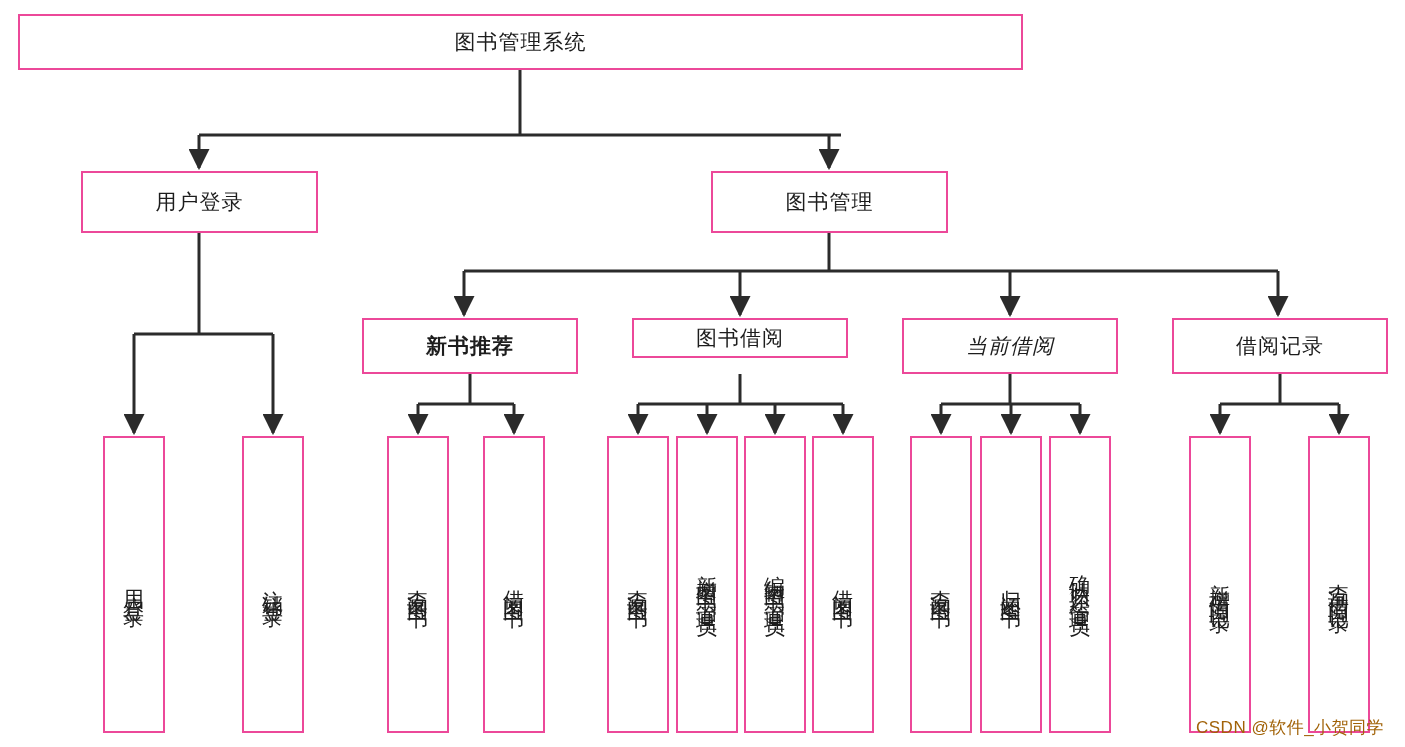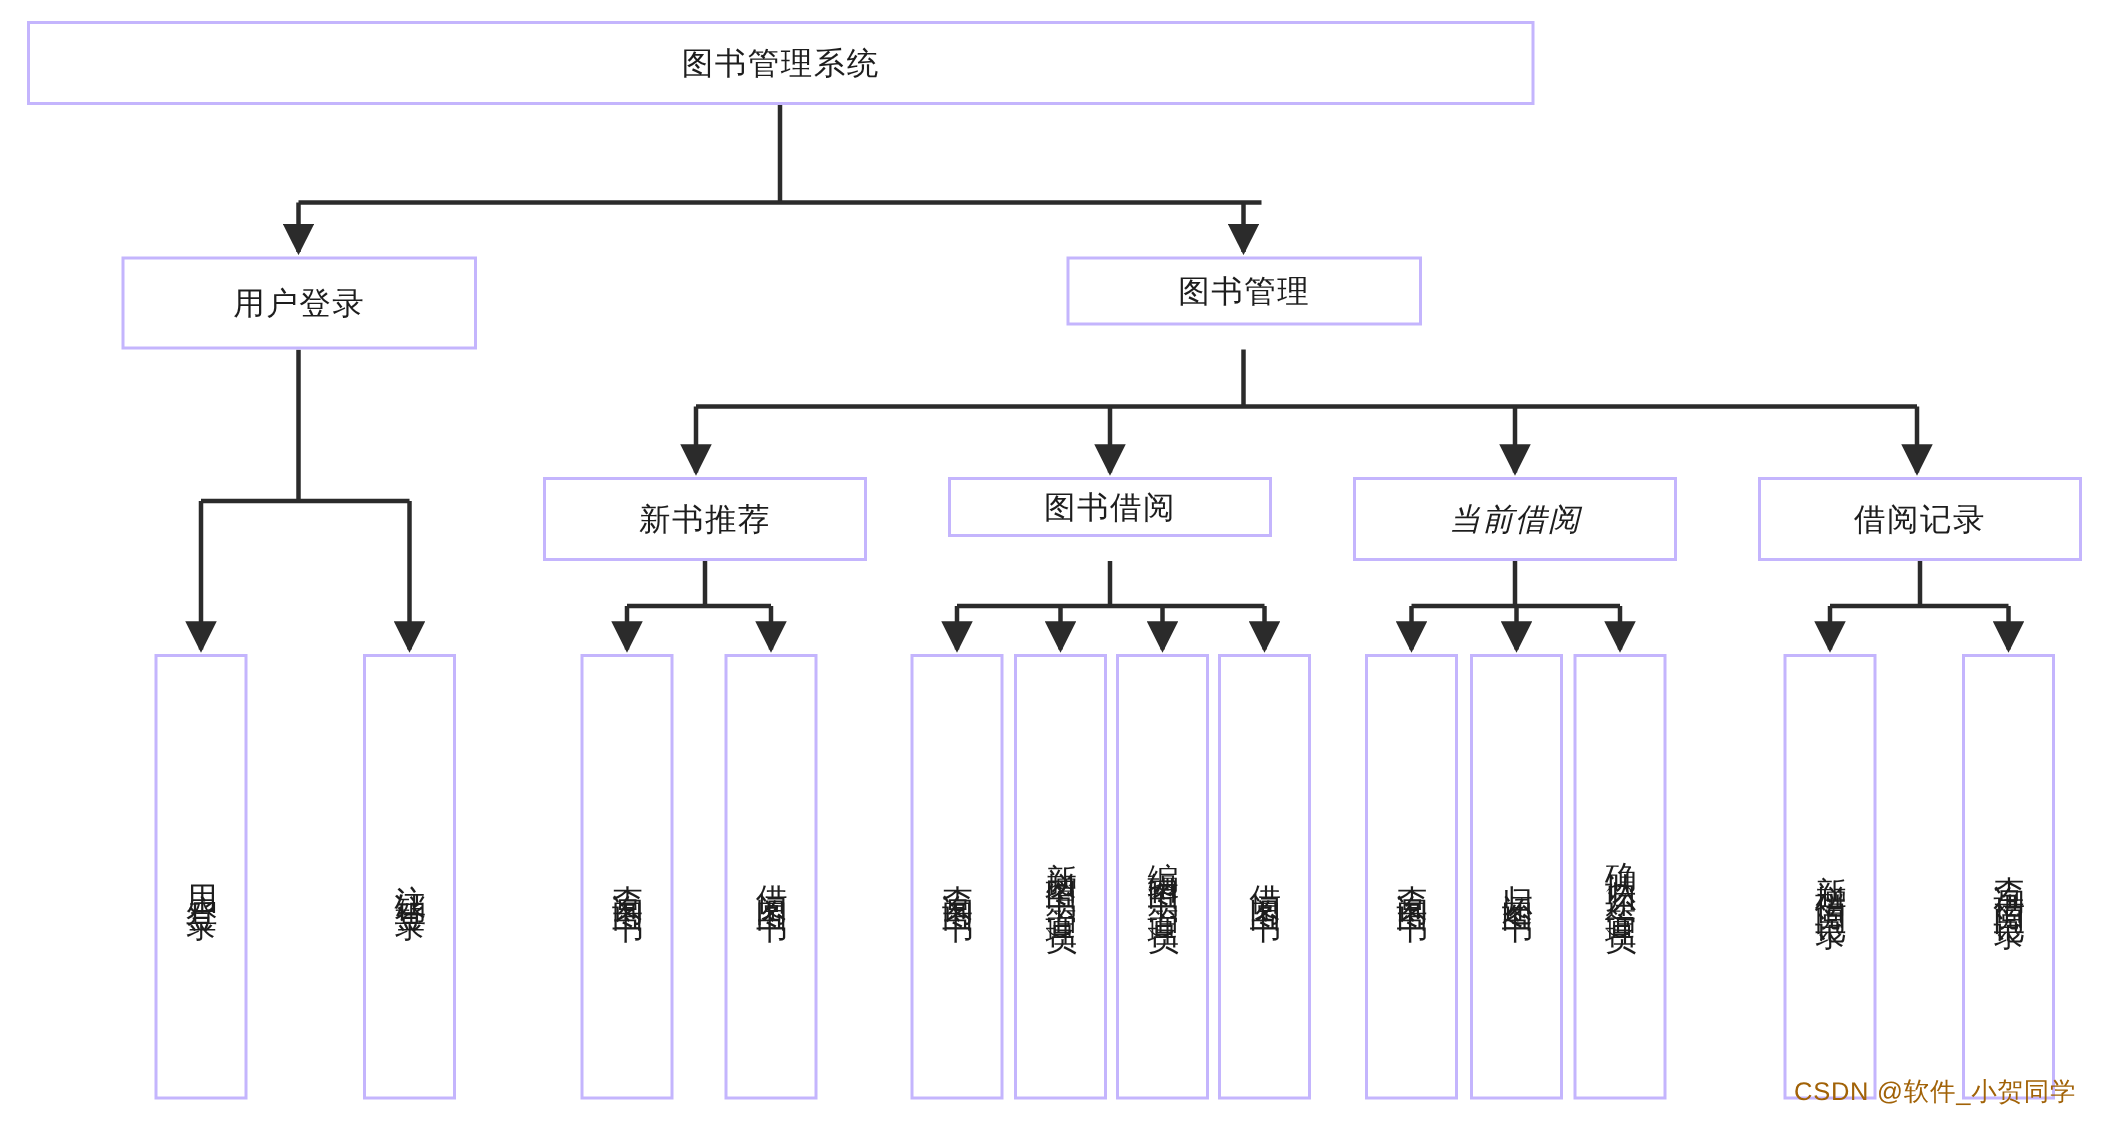--- a/index.html
+++ b/index.html
@@ -20,21 +20,21 @@
   #edges {
     position: absolute;
     left: 0;
     top: 0;
     width: 1405px;
     height: 747px;
   }
   .node {
     position: absolute;
     box-sizing: border-box;
-    border: 2px solid #c4b5fd;
+    border: 2px solid #ec4899;
     background: #ffffff;
     display: flex;
     align-items: center;
     justify-content: center;
     color: #1d1d1d;
   }
   .node.horiz {
     font-size: 21px;
     letter-spacing: 1px;
   }
@@ -112,25 +112,25 @@
     </g>
   </svg>
 
   <div class="node horiz" style="left:18px; top:14px; width:1005px; height:56px;">
     <span>图书管理系统</span>
   </div>
 
   <div class="node horiz" style="left:81px; top:171px; width:237px; height:62px;">
     <span>用户登录</span>
   </div>
-  <div class="node horiz" style="left:711px; top:171px; width:237px; height:46px;">
+  <div class="node horiz" style="left:711px; top:171px; width:237px; height:62px;">
     <span>图书管理</span>
   </div>
 
-  <div class="node horiz" style="left:362px; top:318px; width:216px; height:56px;">
+  <div class="node horiz" style="left:362px; top:318px; width:216px; height:56px;font-weight:bold;">
     <span>新书推荐</span>
   </div>
   <div class="node horiz" style="left:632px; top:318px; width:216px; height:40px;">
     <span>图书借阅</span>
   </div>
   <div class="node horiz" style="left:902px; top:318px; width:216px; height:56px;font-style:italic;">
     <span>当前借阅</span>
   </div>
   <div class="node horiz" style="left:1172px; top:318px; width:216px; height:56px;">
     <span>借阅记录</span>

